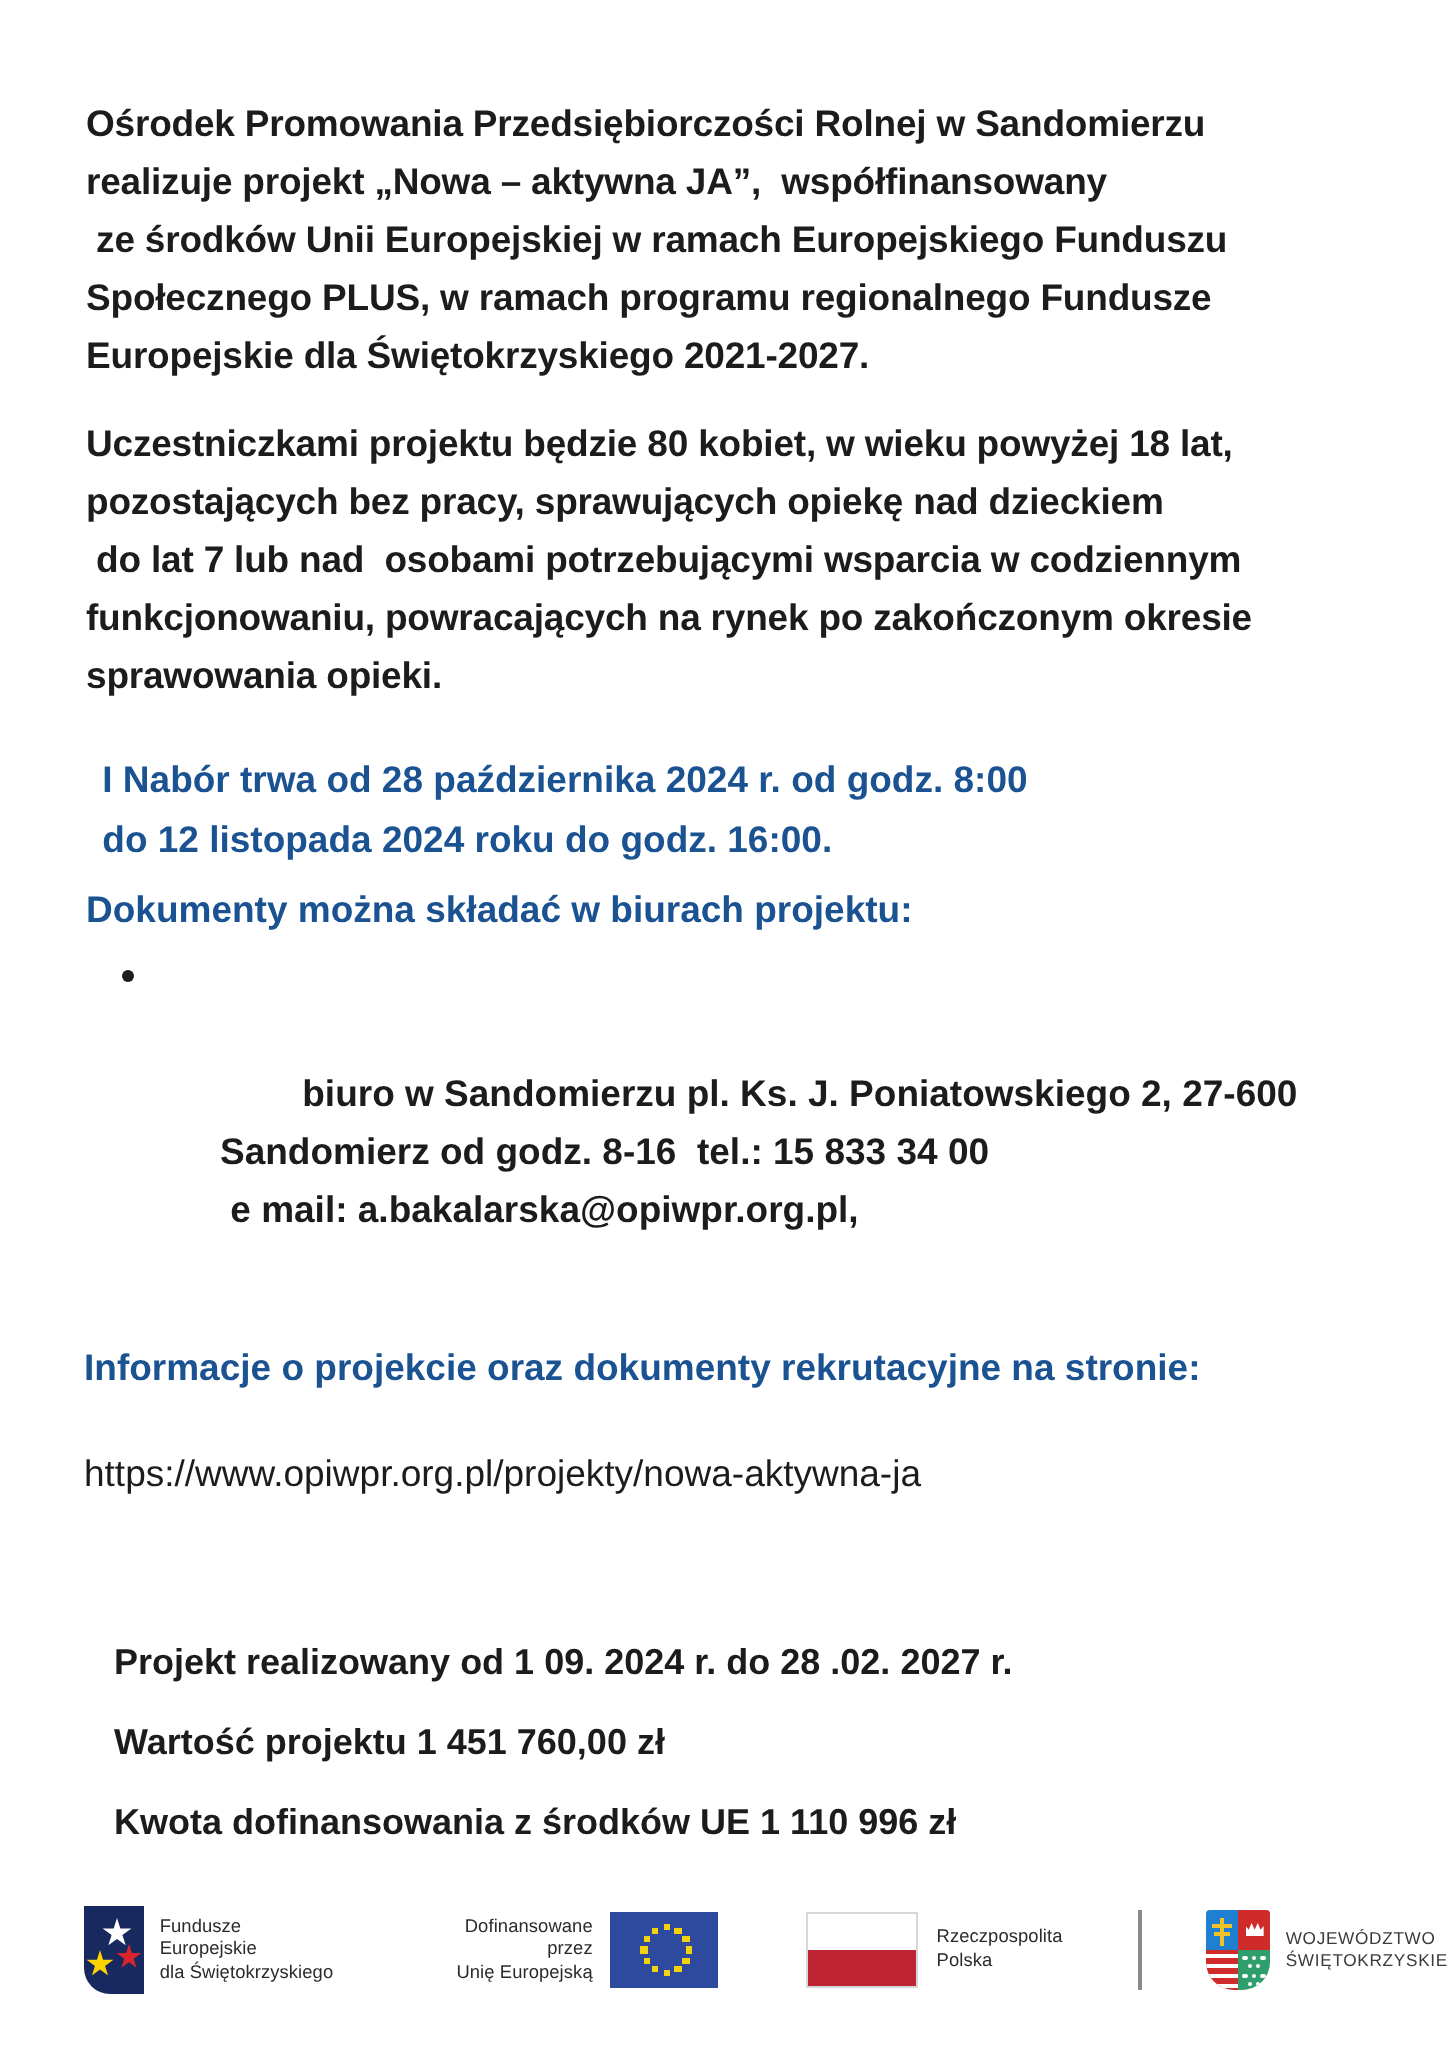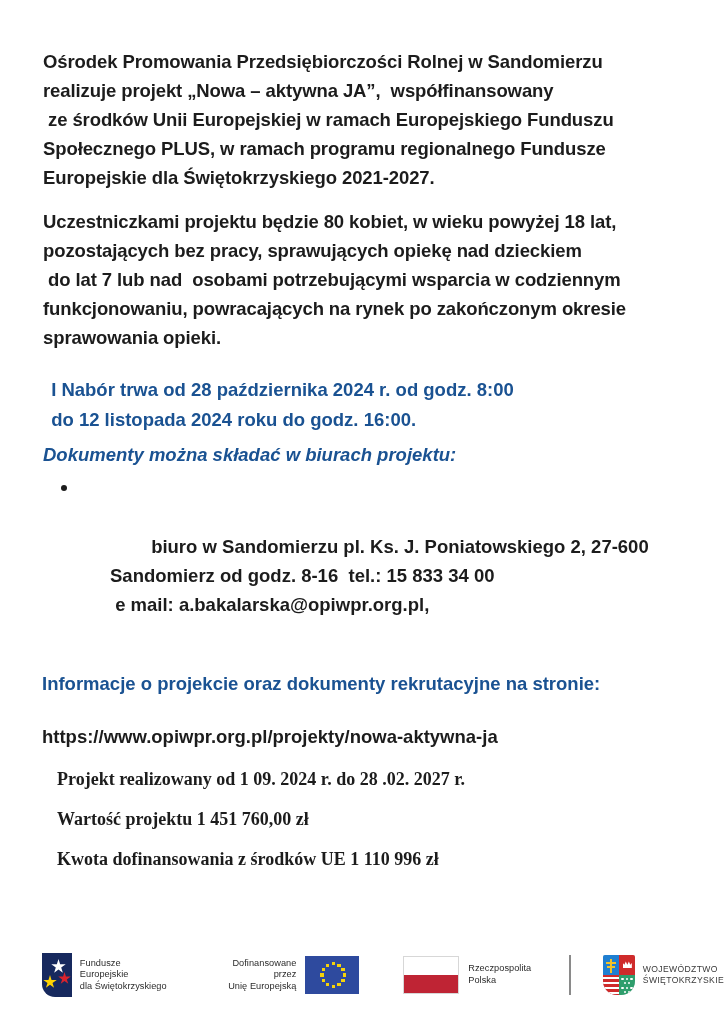--- a/index.html
+++ b/index.html
@@ -56,21 +56,20 @@
     line-height: 30px;
     white-space: pre-wrap;
   }
   #documents-heading {
     position: absolute;
     top: 441px;
     left: 43px;
     font-size: 18.5px;
     font-weight: bold;
     line-height: 28px;
-    font-style: italic;
   }
 
   
   #offices-list {
     position: absolute;
     top: 474px;
     left: 0;
     width: 724px;
     list-style: none;
     margin: 0;
@@ -104,33 +103,32 @@
     left: 42px;
     font-size: 18.5px;
     font-weight: bold;
     line-height: 28px;
   }
   #project-url {
     position: absolute;
     top: 723px;
     left: 42px;
     font-size: 18.5px;
-    font-weight: bold;
+    font-weight: normal;
     line-height: 28px;
     color: #1c1c1c;
     text-decoration: none;
   }
 
   
   #facts-block {
     position: absolute;
-    top: 768px;
+    top: 820px;
     left: 0;
     width: 616px;
-    font-family: Liberation Serif, serif;
   }
   #facts-block .fact-line {
     padding-left: 57px;
     font-size: 18px;
     font-weight: bold;
     line-height: 22px;
     color: #1c1c1c;
     margin-bottom: 18px;
   }
 

